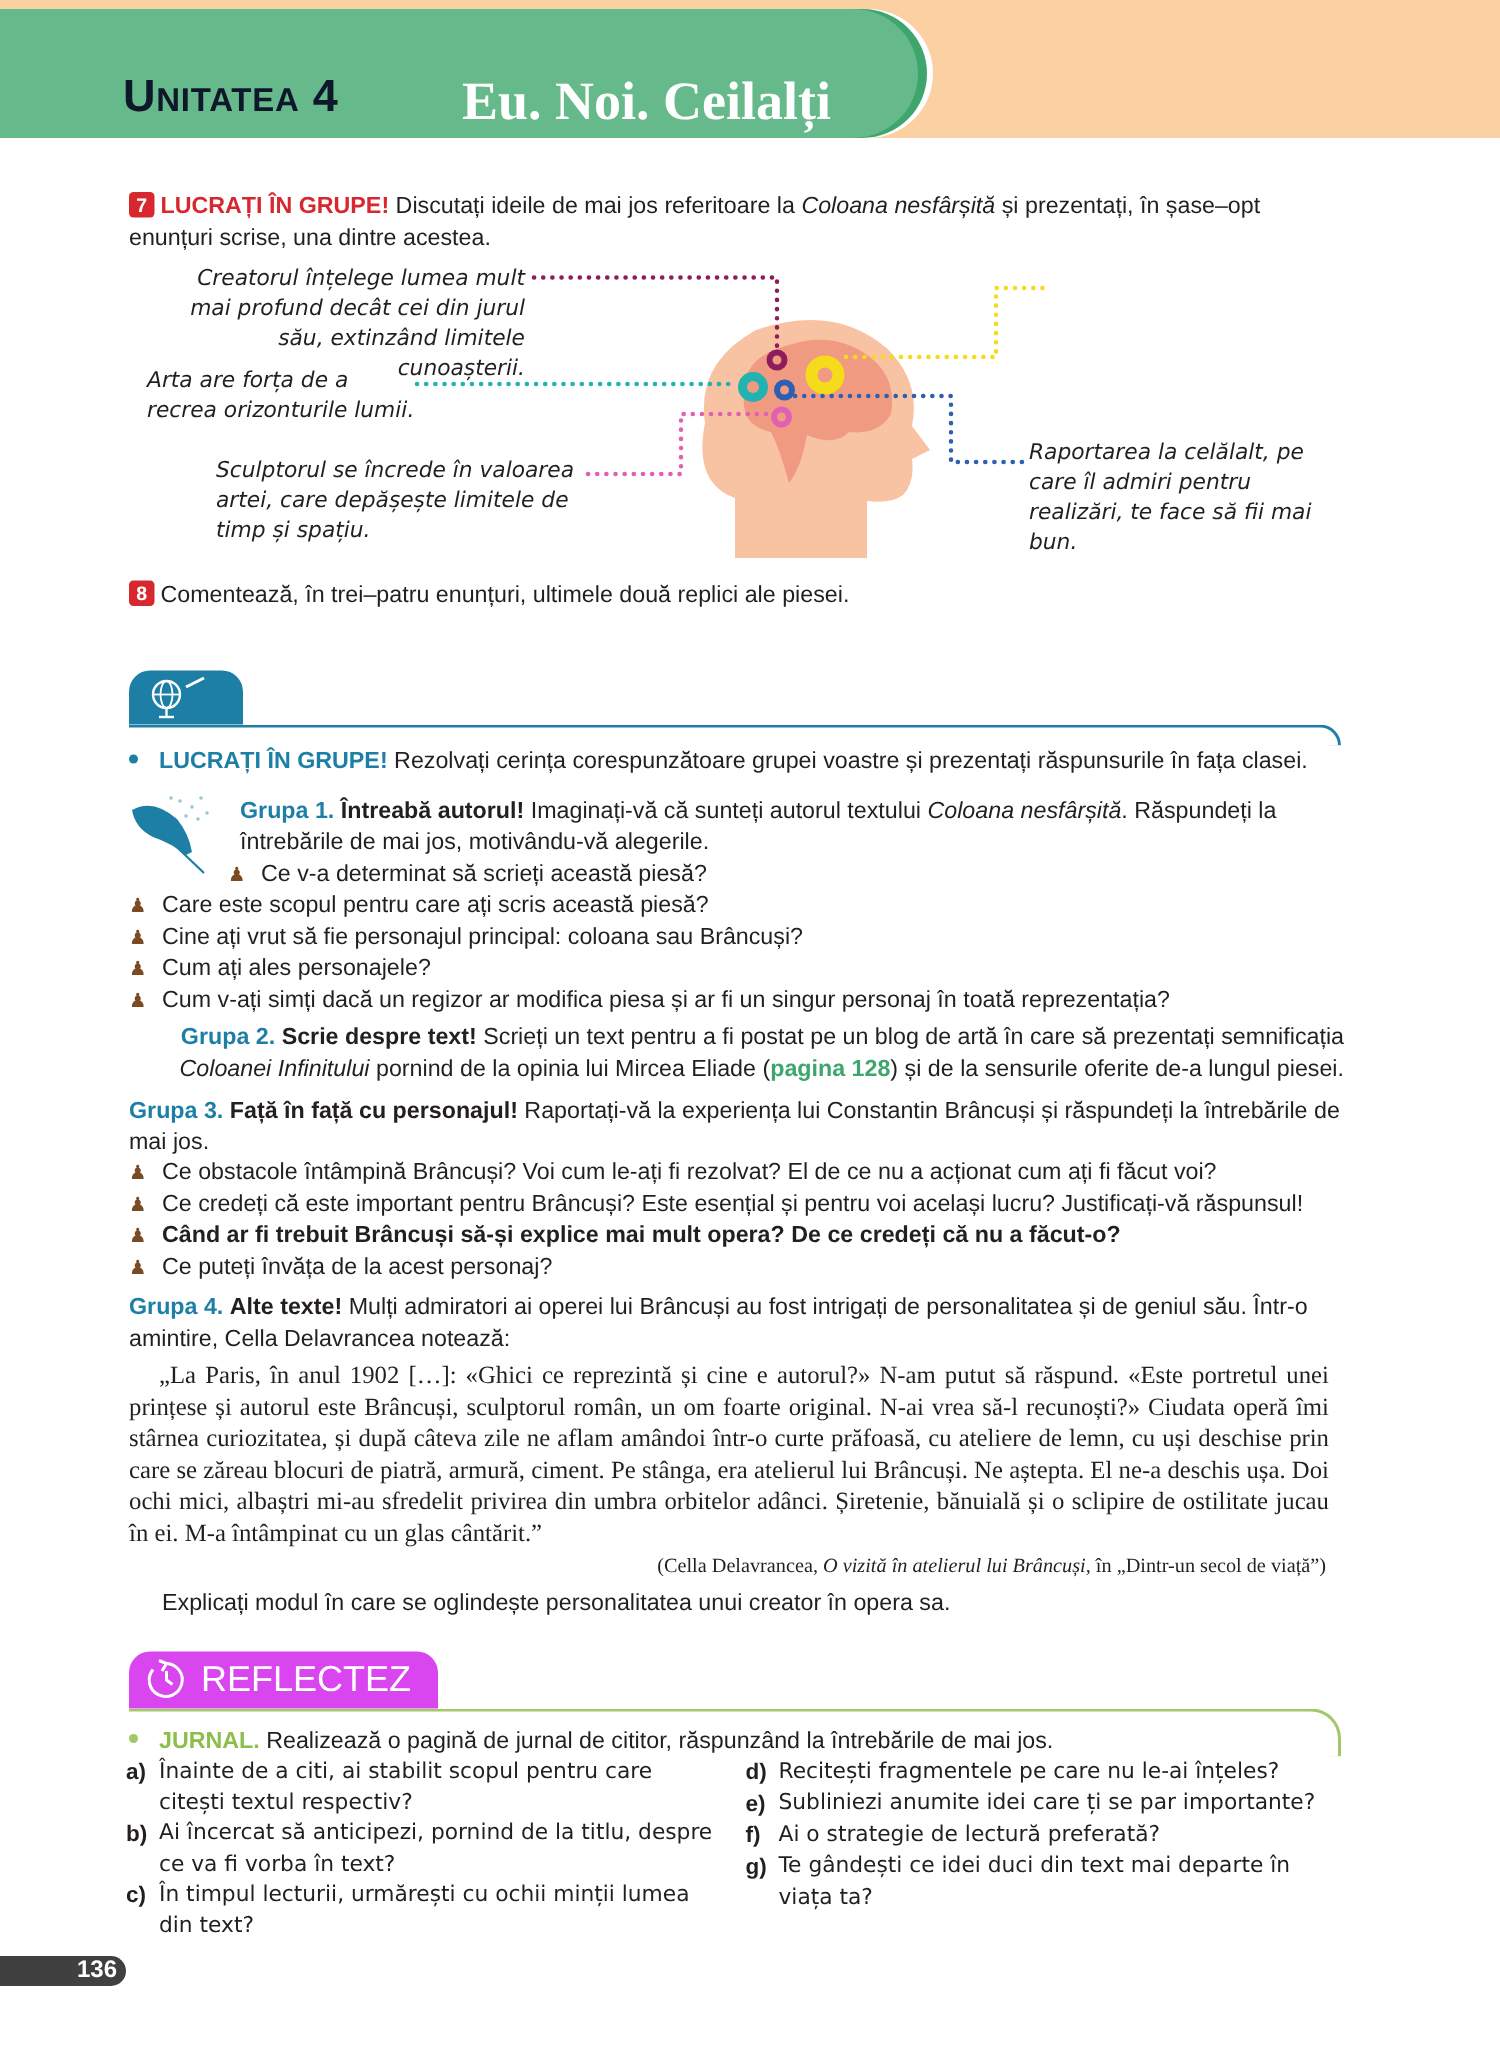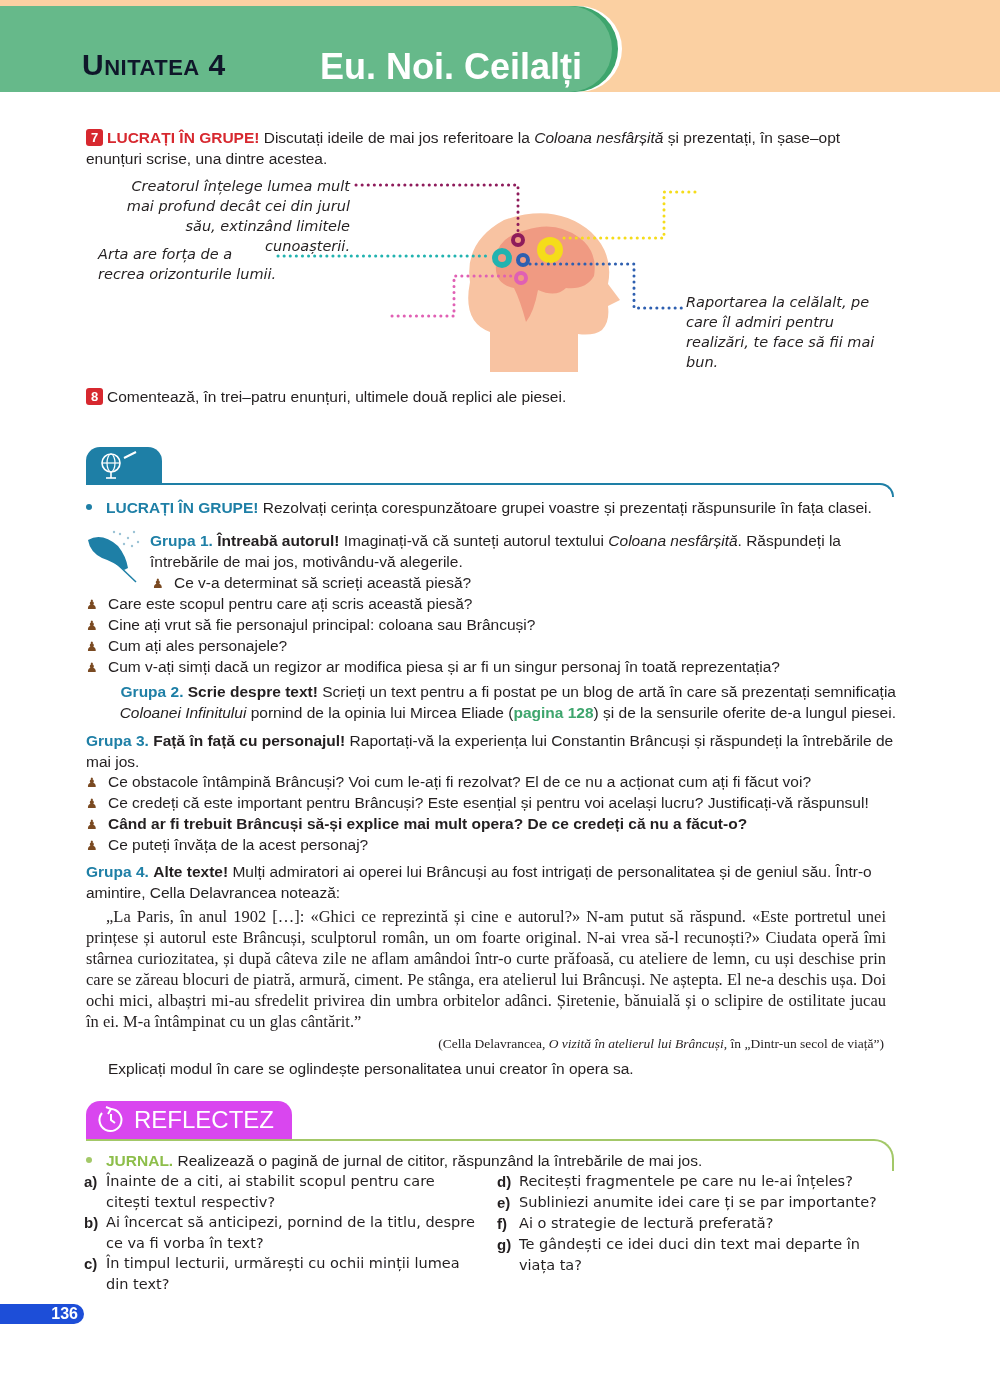--- a/index.html
+++ b/index.html
@@ -4,21 +4,21 @@
 <style>
   * { box-sizing: border-box; margin: 0; padding: 0; }
   html, body { width: 1000px; height: 1373px; background: #ffffff; }
   body { position: relative; font-family: "Liberation Sans", "DejaVu Sans", sans-serif; color: #231f20; overflow: hidden; }
 
   
   .top-band { position: absolute; left: 0; top: 0; width: 1000px; height: 92px; background: #fbd0a2; }
   .title-tab { position: absolute; left: 0; top: 6px; width: 612px; height: 86px; background: #66b98a; border-radius: 0 60px 60px 0; box-shadow: 6px 0 0 #3ea56d, 10px 0 0 #ffffff; }
   .unit-label { position: absolute; left: 82px; top: 48px; font-size: 30px; font-weight: bold; color: #0f172a; letter-spacing: 0.5px; font-family: "Liberation Sans", sans-serif; }
   .unit-label .small { font-size: 22px; }
-  .unit-title { position: absolute; left: 320px; top: 46px; font-size: 36px; font-weight: bold; color: #ffffff; font-family: Liberation Sans, sans-serif; }
+  .unit-title { position: absolute; left: 308px; top: 46px; font-size: 36px; font-weight: bold; color: #ffffff; font-family: Liberation Serif, serif; }
 
   .num-badge { display: inline-block; background: #d7282f; color: #fff; font-weight: bold; font-size: 13px; width: 17px; height: 17px; line-height: 17px; text-align: center; border-radius: 3px; margin-right: 4px; vertical-align: 1px; }
   .red-bold { color: #d7282f; font-weight: bold; }
   .teal-bold { color: #1e7fa6; font-weight: bold; }
   .green-bold { color: #8dbe4a; font-weight: bold; }
   .link-green { color: #3ea56d; font-weight: bold; }
   .b { font-weight: bold; }
   .i { font-style: italic; }
 
   .p { position: absolute; font-size: 15.5px; line-height: 21px; }
@@ -42,21 +42,21 @@
 
   
   .ref-head { position: absolute; left: 86px; top: 1101px; height: 38px; padding: 0 18px 0 10px; background: #d946ef; border-radius: 14px 14px 0 0; display: flex; align-items: center; gap: 8px; }
   .ref-head .title { color: #fff; font-size: 24px; font-family: "Liberation Sans", sans-serif; }
   .ref-line { position: absolute; left: 86px; top: 1139px; width: 808px; height: 32px; border-top: 2px solid #a3c868; border-right: 2px solid #a3c868; border-top-right-radius: 20px; }
 
   .q-item { position: absolute; font-size: 15.5px; line-height: 21px; font-family: "DejaVu Sans", sans-serif; font-size: 14.5px; }
   .q-item .letter { position: absolute; left: 0; top: 0; font-weight: bold; font-family: "Liberation Sans", sans-serif; font-size: 15px; }
   .q-item .text { position: absolute; left: 22px; top: 0; }
 
-  .page-num { position: absolute; left: 0; top: 1304px; width: 84px; height: 20px; background: #1d4ed8; border-radius: 0 10px 10px 0; color: #fff; font-weight: bold; font-size: 16px; text-align: right; padding-right: 6px; line-height: 20px; }
+  .page-num { position: absolute; left: 0; top: 1304px; width: 84px; height: 20px; background: #404040; border-radius: 0 10px 10px 0; color: #fff; font-weight: bold; font-size: 16px; text-align: right; padding-right: 6px; line-height: 20px; }
 </style>
 </head>
 <body>
 
 <div class="top-band"></div>
 <div class="title-tab"></div>
 <div class="unit-label"><span>U</span><span class="small">NITATEA</span> <span>4</span></div>
 <div class="unit-title">Eu. Noi. Ceilalți</div>
 
 <div class="para" style="top:127px;">
@@ -83,20 +83,21 @@
     <g fill="none" stroke-width="3" stroke-linecap="round" stroke-dasharray="0.1 6">
       <polyline points="270,13 432,13 432,60" stroke="#8e1b5b"></polyline>
       <polyline points="192,84 405,84" stroke="#22b3b0"></polyline>
       <polyline points="306,144 368,144 368,104 428,104" stroke="#e060b4"></polyline>
       <polyline points="478,66 578,66 578,20 612,20" stroke="#f5dc1a"></polyline>
       <polyline points="444,92 548,92 548,136 598,136" stroke="#2e5fb0"></polyline>
     </g>
   </svg>
   <div class="dg-text" style="left:24px;top:4px;width:240px;text-align:right;">Creatorul înțelege lumea mult mai profund decât cei din jurul său, extinzând limitele cunoașterii.</div>
   <div class="dg-text" style="left:12px;top:72px;width:182px;">Arta are forța de a recrea orizonturile lumii.</div>
+  <div class="dg-text" style="left:58px;top:132px;width:240px;">Sculptorul se încrede în valoarea artei, care depășește limitele de timp și spațiu.</div>
   <div class="dg-text" style="left:600px;top:120px;width:200px;">Raportarea la celălalt, pe care îl admiri pentru realizări, te face să fii mai bun.</div>
 </div>
 
 <div class="para" style="top:386px;">
   <span class="num-badge">8</span><span>Comentează, în trei–patru enunțuri, ultimele două replici ale piesei.</span>
 </div>
 
 <div class="sec-head">
   <svg width="40" height="30" viewBox="0 0 40 30">
     <circle cx="13" cy="13" r="9" fill="none" stroke="#fff" stroke-width="1.6"></circle>
@@ -120,21 +121,21 @@
       <circle cx="36" cy="6" r="1.2"></circle>
       <circle cx="44" cy="10" r="1.2"></circle>
       <circle cx="50" cy="4" r="1.2"></circle>
       <circle cx="48" cy="18" r="1.2"></circle>
       <circle cx="40" cy="16" r="1.2"></circle>
       <circle cx="54" cy="14" r="1.2"></circle>
       <circle cx="30" cy="4" r="1.2"></circle>
     </g>
 </svg>
 
-<div class="p" style="left:150px;top:530px;width:745px;">
+<div class="p" style="left:160px;top:530px;width:745px;">
   <span class="teal-bold">Grupa 1.</span> <span class="b">Întreabă autorul!</span><span> Imaginați-vă că sunteți autorul textului </span><span class="i">Coloana nesfârșită</span><span>. Răspundeți la întrebările de mai jos, motivându-vă alegerile.</span>
 </div>
 <div class="p" style="left:152px;top:572px;"><span class="pawn">♟</span><span>Ce v-a determinat să scrieți această piesă?</span></div>
 <div class="p" style="left:86px;top:593px;"><span class="pawn">♟</span><span>Care este scopul pentru care ați scris această piesă?</span></div>
 <div class="p" style="left:86px;top:614px;"><span class="pawn">♟</span><span>Cine ați vrut să fie personajul principal: coloana sau Brâncuși?</span></div>
 <div class="p" style="left:86px;top:635px;"><span class="pawn">♟</span><span>Cum ați ales personajele?</span></div>
 <div class="p" style="left:86px;top:656px;"><span class="pawn">♟</span><span>Cum v-ați simți dacă un regizor ar modifica piesa și ar fi un singur personaj în toată reprezentația?</span></div>
 
 <div class="para" style="top:681px;text-align:right;">
   <span class="teal-bold">Grupa 2.</span> <span class="b">Scrie despre text!</span><span> Scrieți un text pentru a fi postat pe un blog de artă în care să prezentați semnificația </span><span class="i">Coloanei Infinitului</span><span> pornind de la opinia lui Mircea Eliade (</span><span class="link-green">pagina 128</span><span>) și de la sensurile oferite de-a lungul piesei.</span>

